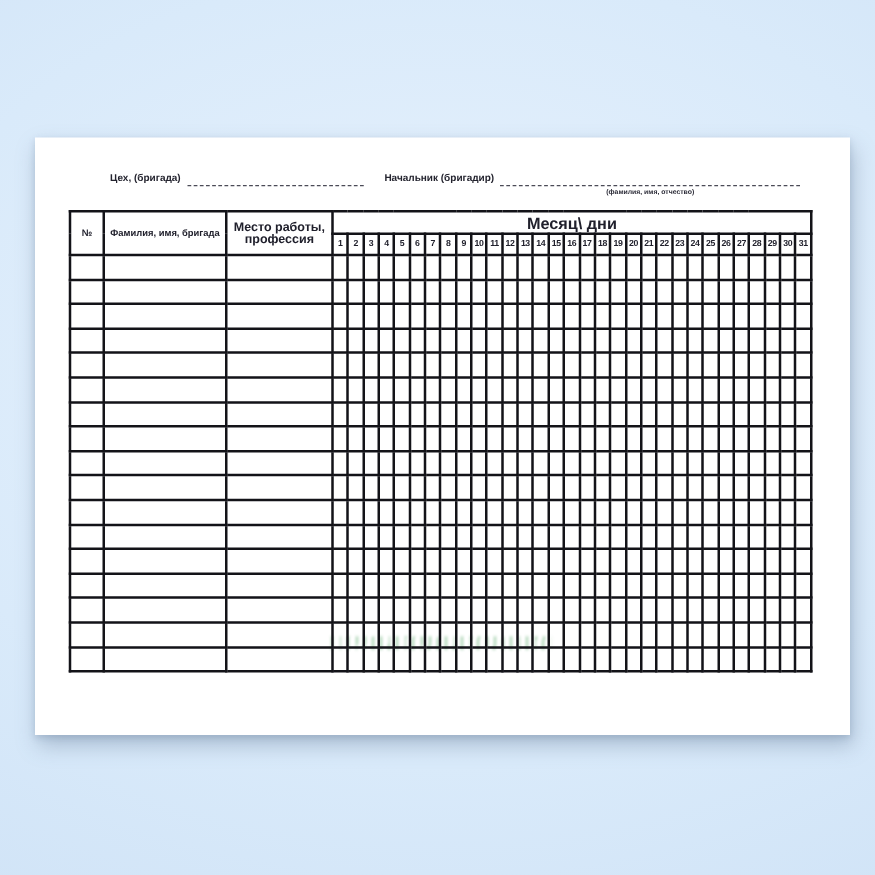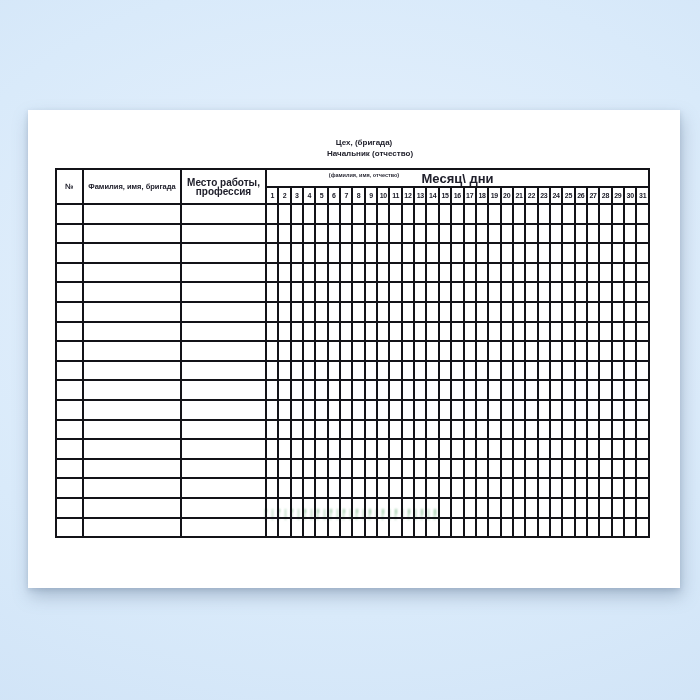--- a/index.html
+++ b/index.html
@@ -25,27 +25,26 @@
     background: #ffffff;
     box-shadow: 2px 8px 16px rgba(92, 114, 142, 0.38), 0 2px 5px rgba(92, 114, 142, 0.22);
   }
   
   .form-header {
     position: absolute;
     left: 60px;
     right: 40px;
     top: 28px;
     display: flex;
-    align-items: center;
+    align-items: flex-start;
     font-size: 8px;
     font-weight: 700;
     color: #23232e;
     line-height: 10px;
     white-space: nowrap;
-    flex-direction: column;
   }
   .fill-line {
     display: block;
     height: 10px;
     border-bottom: 1.4px dashed #4b4b57;
   }
   .fill-line-1 {
     flex: 1 1 0;
     margin-left: 5px;
   }
@@ -118,21 +117,21 @@
 </style>
 </head>
 <body>
 
 <div class="stage">
   <div class="paper">
 
     <div class="form-header">
       <span class="fh-label">Цех, (бригада)</span>
       <span class="fill-line fill-line-1"></span>
-      <span class="fh-label fh-label-2">Начальник (отчество)</span>
+      <span class="fh-label fh-label-2">Начальник (бригадир)</span>
       <span class="line2wrap">
         <span class="fill-line"></span>
         <span class="fh-hint">(фамилия, имя, отчество)</span>
       </span>
     </div>
 
     <div class="watermark" style="--wm-color: #3f9b52;"></div>
 
     <table class="timesheet">
       <colgroup id="cols">

